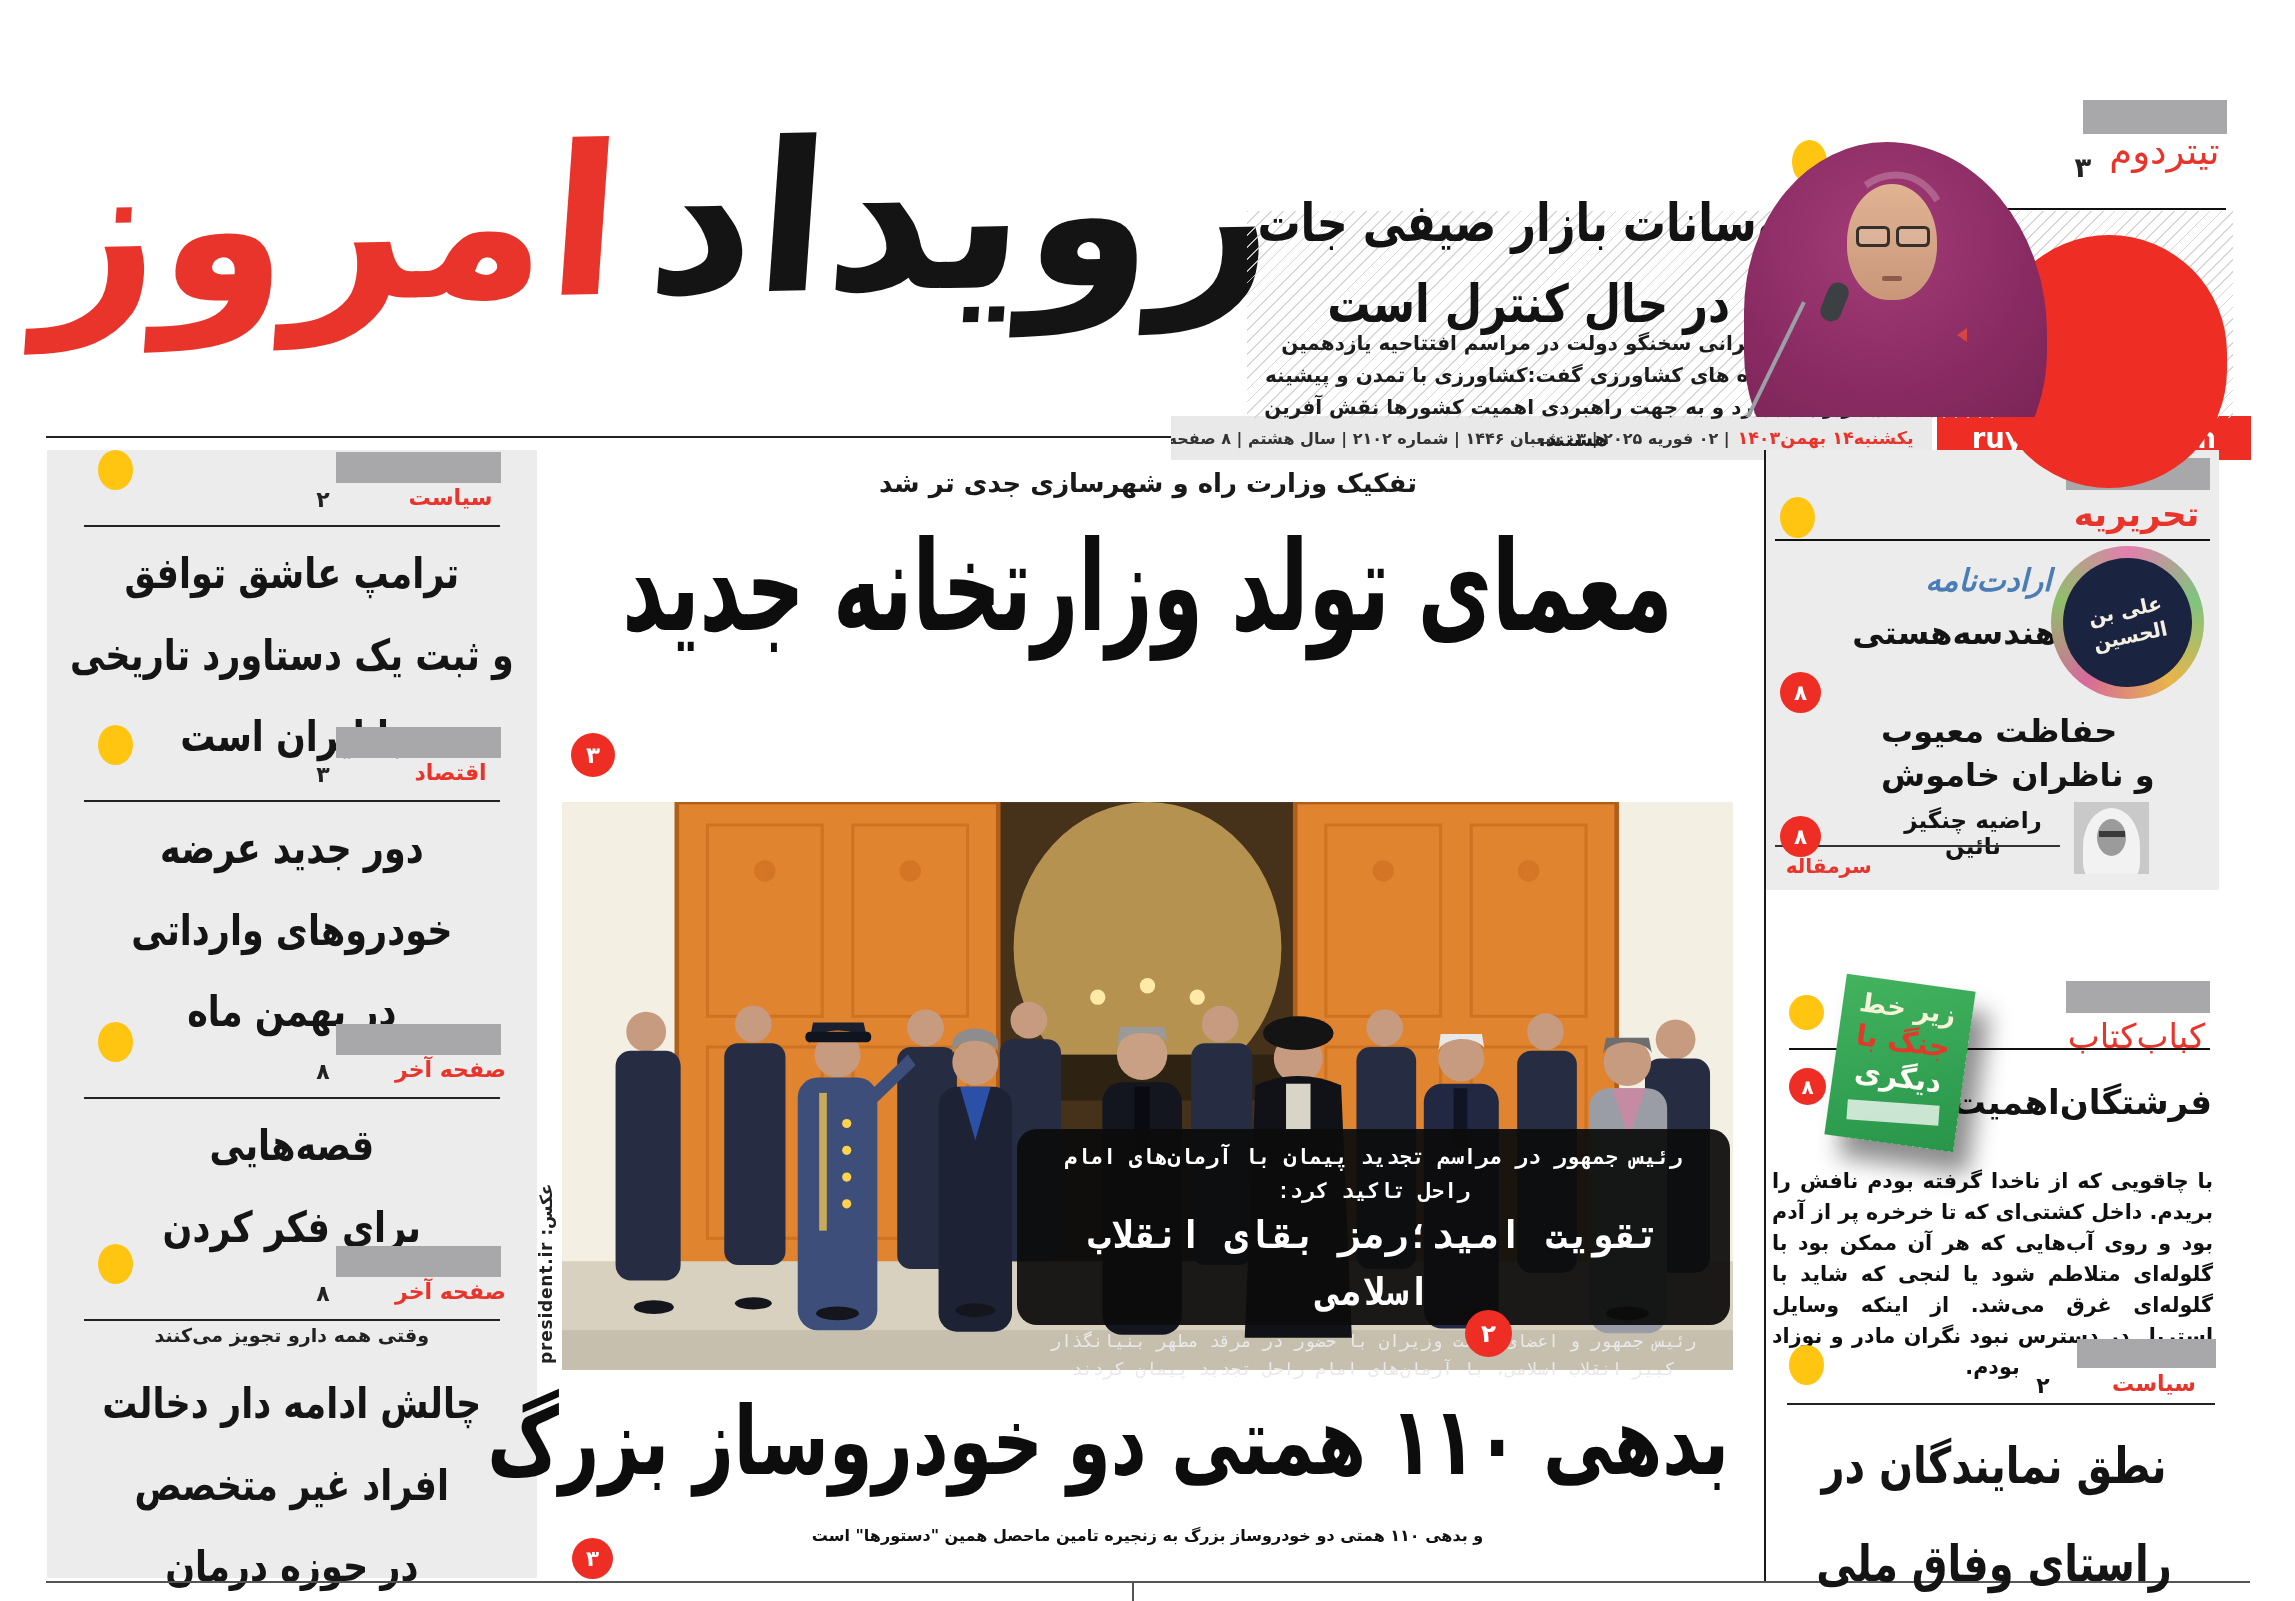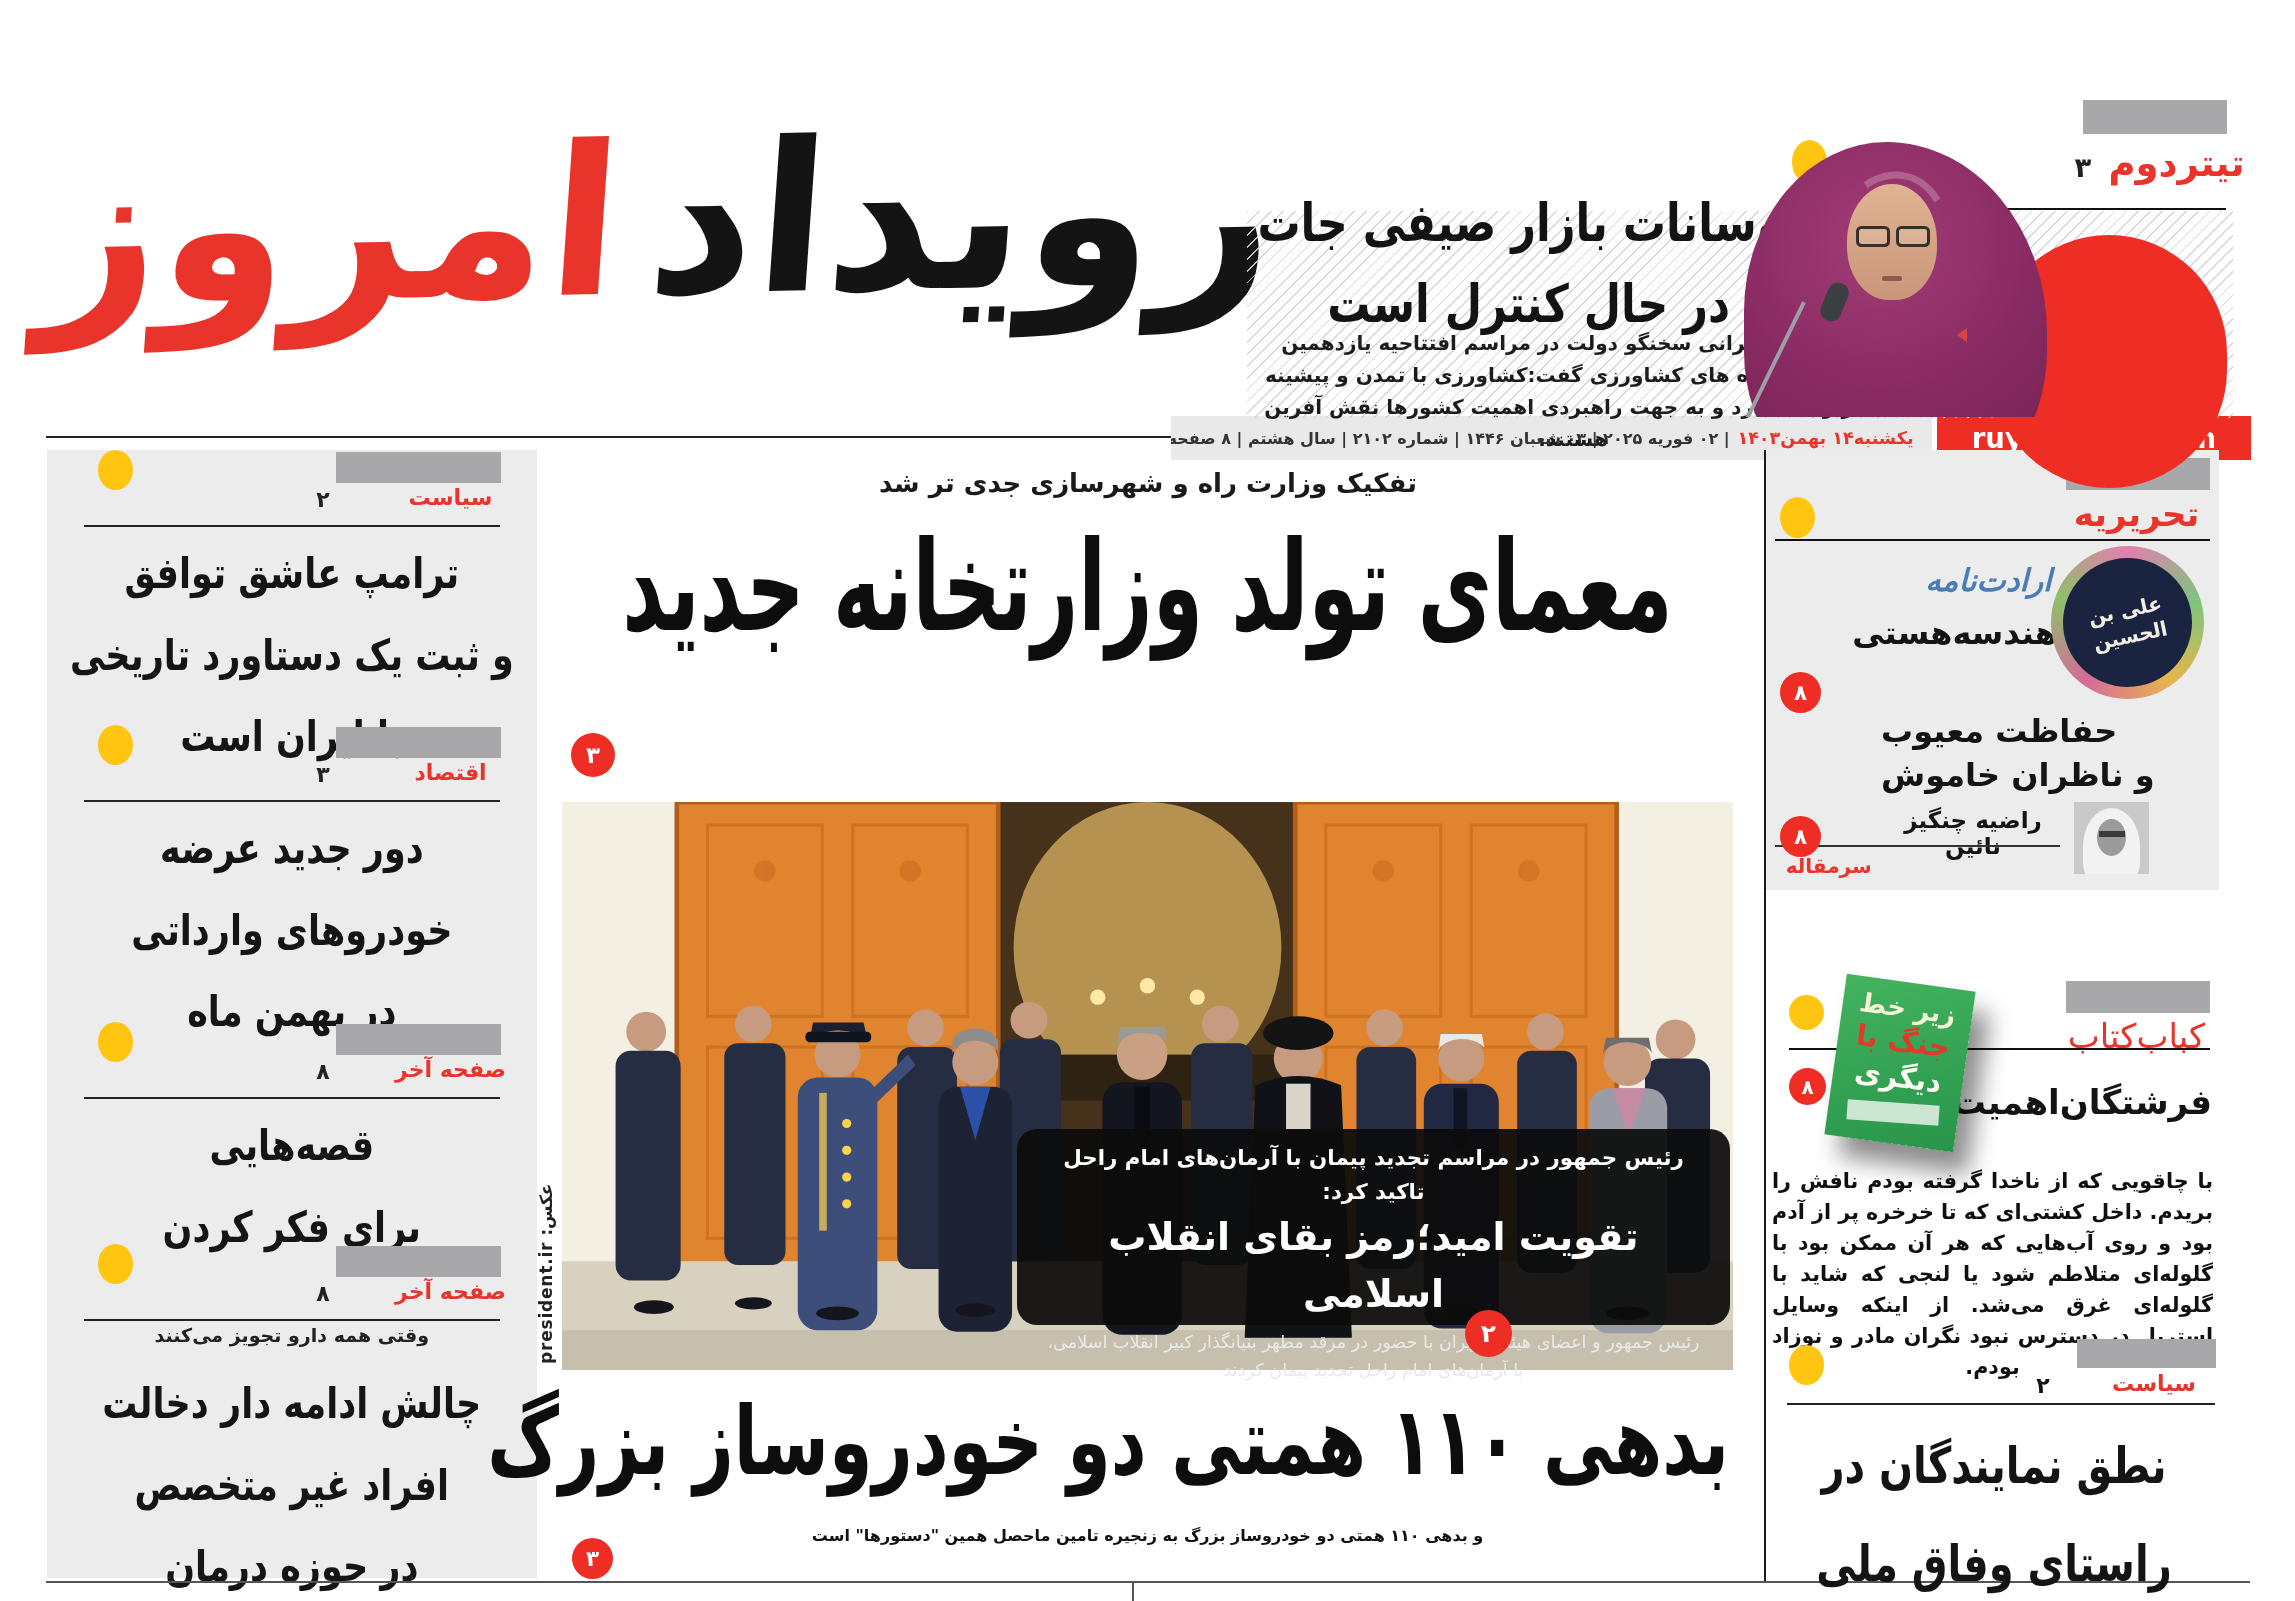--- a/index.html
+++ b/index.html
@@ -23,21 +23,21 @@
 
   
   .titr2 { left:1247px; top:96px; width:1004px; height:321px; }
   .t2-hatch {
     left:0; top:115px; width:986px; height:207px; background:
       repeating-linear-gradient(135deg, rgba(210,210,210,.9) 0 1.2px, transparent 1.2px 8.4px);
     z-index:1;
   }
   .t2-blob { left:744px; top:139px; width:236px; height:253px; background:#ee2e24; border-radius:122px; z-index:2; }
   .t2-graybar { left:836px; top:3.8px; width:144px; height:34px; background:#a8a8aa; }
-  .t2-label { left:848px; top:46px; width:139px; font-size:37px; font-weight:bold; color:#e8342b; text-align:center;margin-left:12px; }
+  .t2-label { left:848px; top:34px; width:139px; font-size:37px; font-weight:normal; color:#e8342b; text-align:center; }
   .t2-page  { left:817px; top:55px; width:38px; font-size:27.5px; font-weight:bold; color:#222; text-align:center; }
   .t2-dot   { left:545px; top:44px; width:35px; height:44px; background:#ffc510; border-radius:50%; z-index:3; }
   .t2-rule  { left:546px; top:112px; width:433px; height:2.3px; background:#111; z-index:1; }
   .t2-title { left:4.6px; top:86px; width:554px; z-index:3; font-weight:bold; color:#131313;
               font-size:43px; line-height:67px; text-align:center; transform:scaleY(1.22); transform-origin:top; }
   .t2-body  { left:0; top:231px; width:652px; z-index:3; font-size:20px; font-weight:600;
               line-height:32px; text-align:center; color:#1c1c1c; }
 
   
   .t2-photo { left:465px; top:44px; width:366px; height:277px; z-index:4; overflow:hidden; }
@@ -84,21 +84,21 @@
   .main-title { left:566px; top:514px; width:1163px; text-align:center; font-size:81px; font-weight:bold;
                 letter-spacing:-2.3px; color:#0d0d0d; transform:scaleY(1.55); transform-origin:top; white-space:nowrap; }
   .main-lead { left:612px; top:718px; width:1071px; text-align:center; font-size:17px; font-weight:bold;
                line-height:35px; color:#111; }
   .pgc { background:#ee2e24; border-radius:50%; color:#fff; display:flex; align-items:center; justify-content:center;
          font-weight:bold; z-index:6; }
   .pg3a { left:571px; top:733px; width:44px; height:44px; font-size:23px; }
   .pg2  { left:1465px; top:1310px; width:47px; height:47px; font-size:24.5px; }
   .pg3b { left:572px; top:1538px; width:41px; height:41px; font-size:21.4px; }
 
-  .photo { left:562px; top:802px; width:1000px; height:568px; background:#eab308; overflow:visible; }
+  .photo { left:562px; top:802px; width:1000px; height:568px; background:#eab308; overflow:visible;font-family:Liberation Mono, monospace; }
   .photo svg { position:absolute; left:0; top:0; }
   .caption { position:absolute; left:455px; top:327px; width:713px; height:196px; background:#0c0c0cee;
              border-radius:20px; z-index:5; text-align:center; color:#fff; padding:12.2px 26px 0 26px; }
   .cap-kicker { font-size:21.4px; font-weight:bold; line-height:34px; }
   .cap-title { font-size:38px; font-weight:bold; line-height:57px; letter-spacing:-0.8px; }
   .cap-body { font-size:17.6px; font-weight:500; line-height:28px; color:#e9e9e9; margin-top:4.6px; }
   .credit { left:536px; top:1178px; width:23px; height:191px; writing-mode:vertical-rl;
             transform:rotate(180deg); font-size:17px; font-weight:bold; color:#222; text-align:center; letter-spacing:0.8px; }
 
   .title2 { left:566px; top:1386px; width:1163px; text-align:center; font-size:70px; font-weight:bold;

